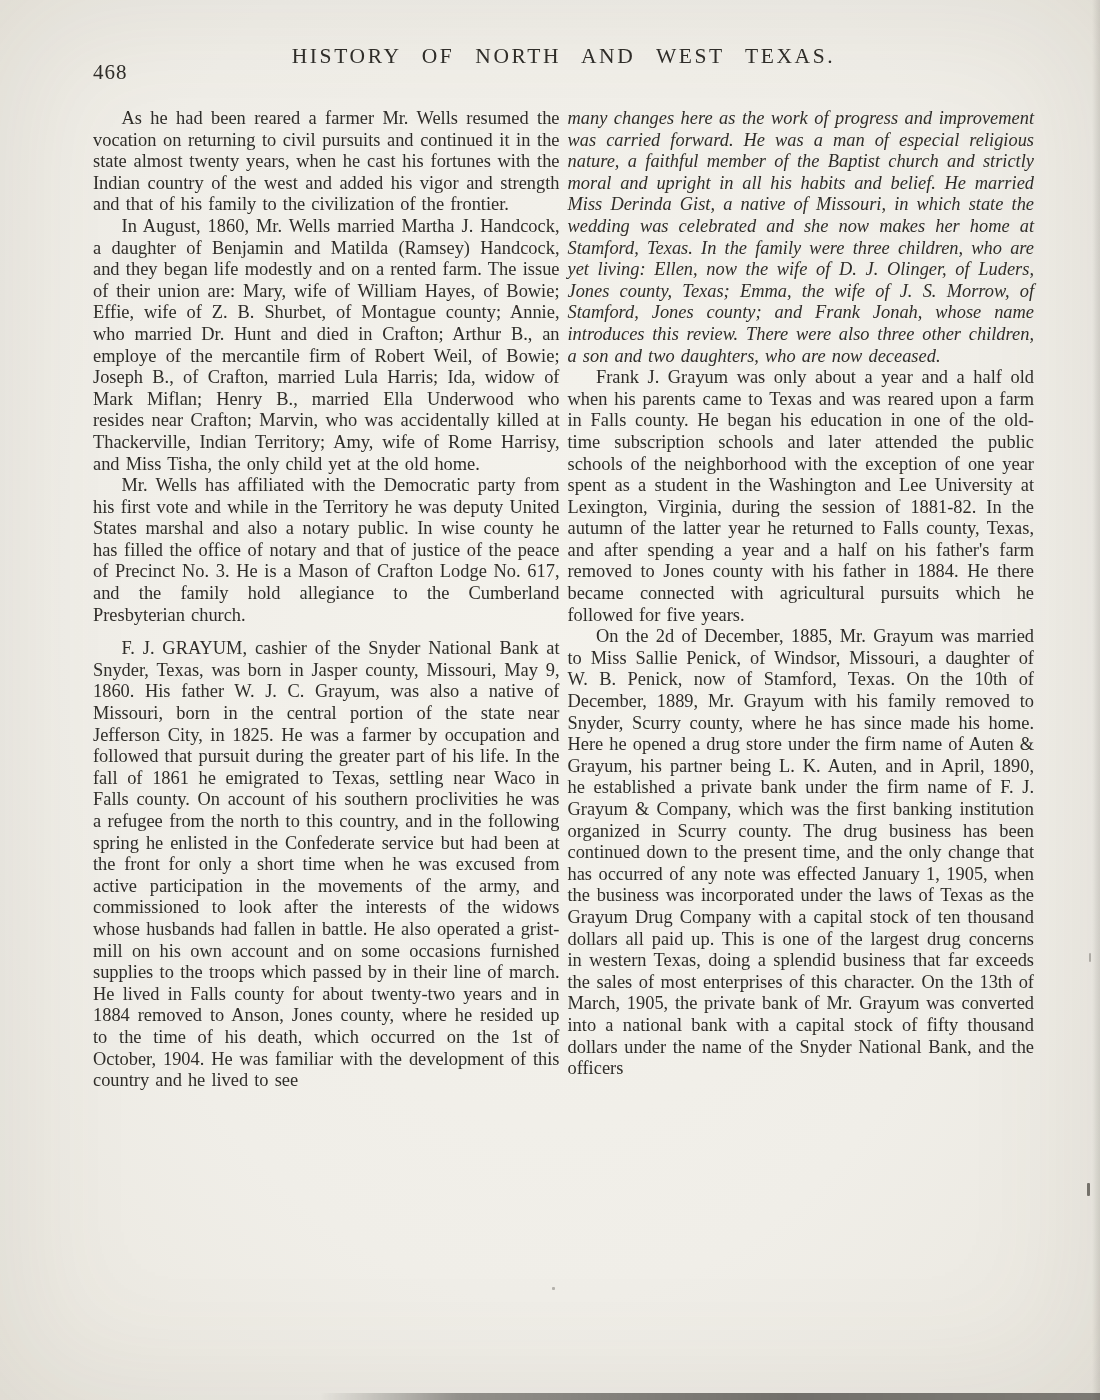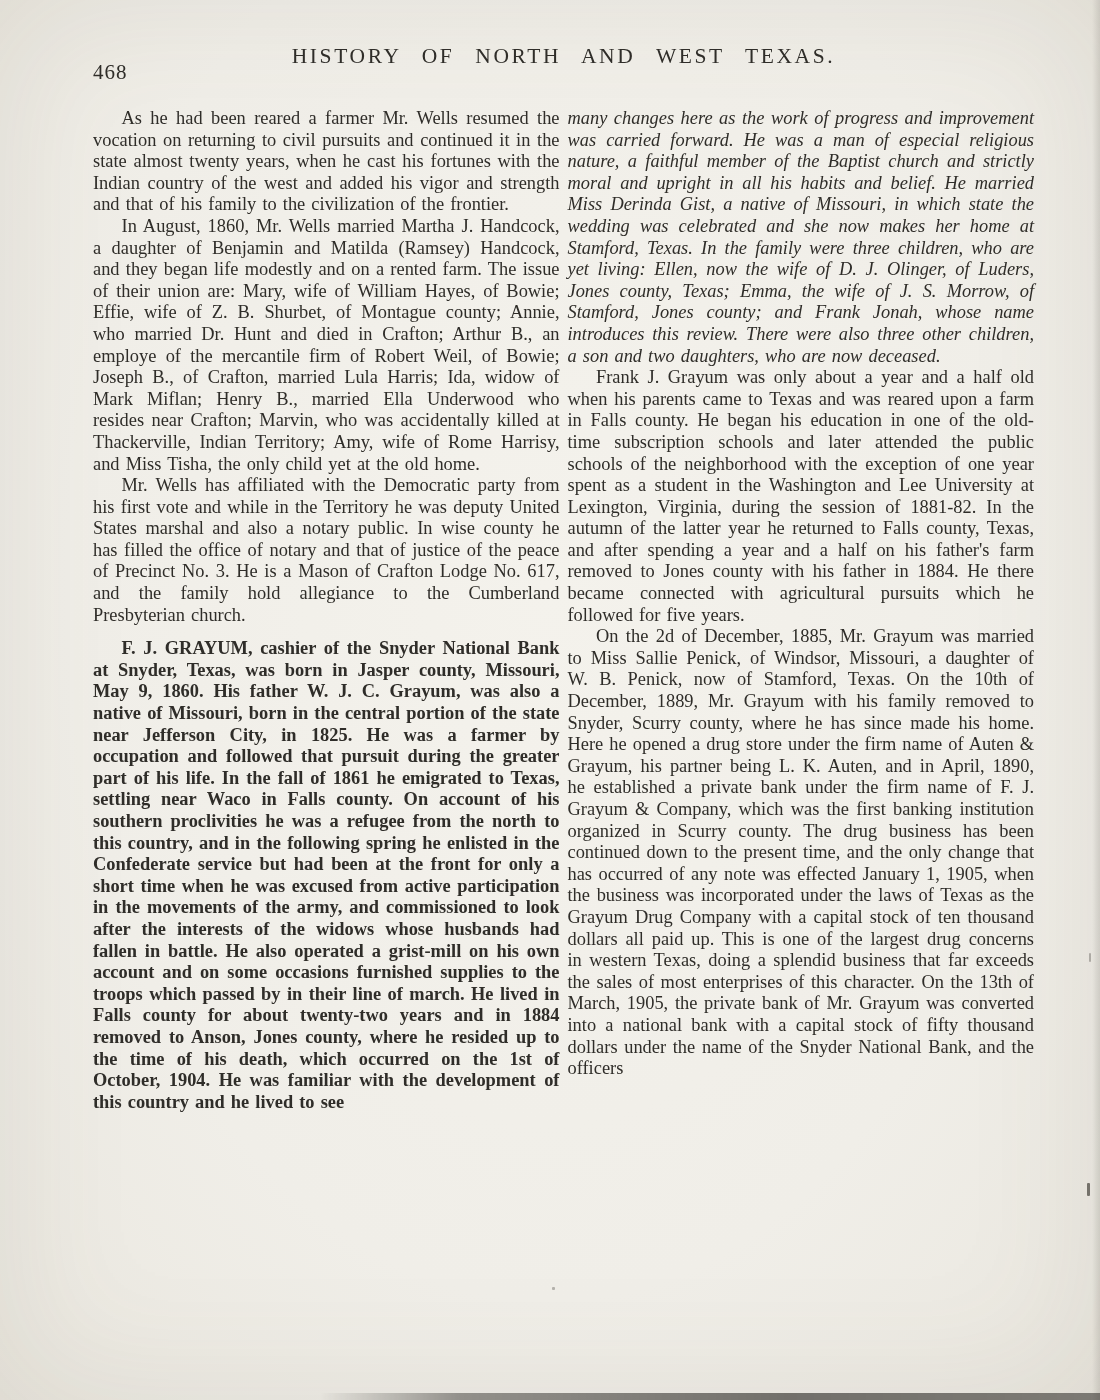--- a/index.html
+++ b/index.html
@@ -60,21 +60,20 @@
   .col p {
     margin: 0;
     text-indent: 1.55em;
   }
   .col p.no-indent {
     text-indent: 0;
     font-style: italic;
   }
   .col p.section-start {
     margin-top: 12px;
-    font-weight: bold;
   }
   
   .scan-edge-bottom {
     position: absolute;
     bottom: 0;
     left: 320px;
     right: 0;
     height: 7px;
     background: linear-gradient(to right,
       rgba(42, 40, 36, 0) 0%,

